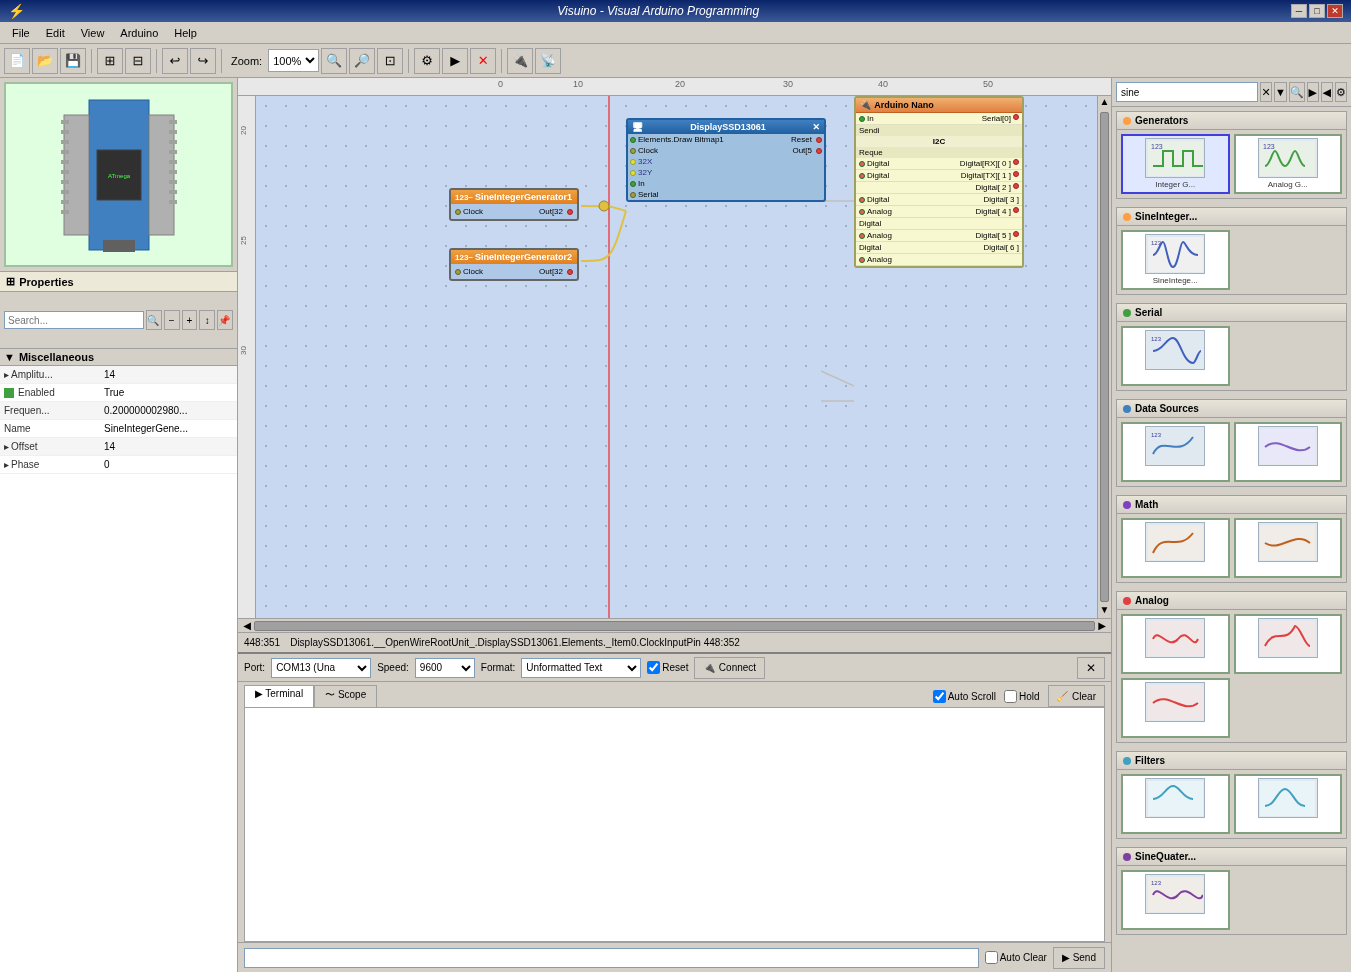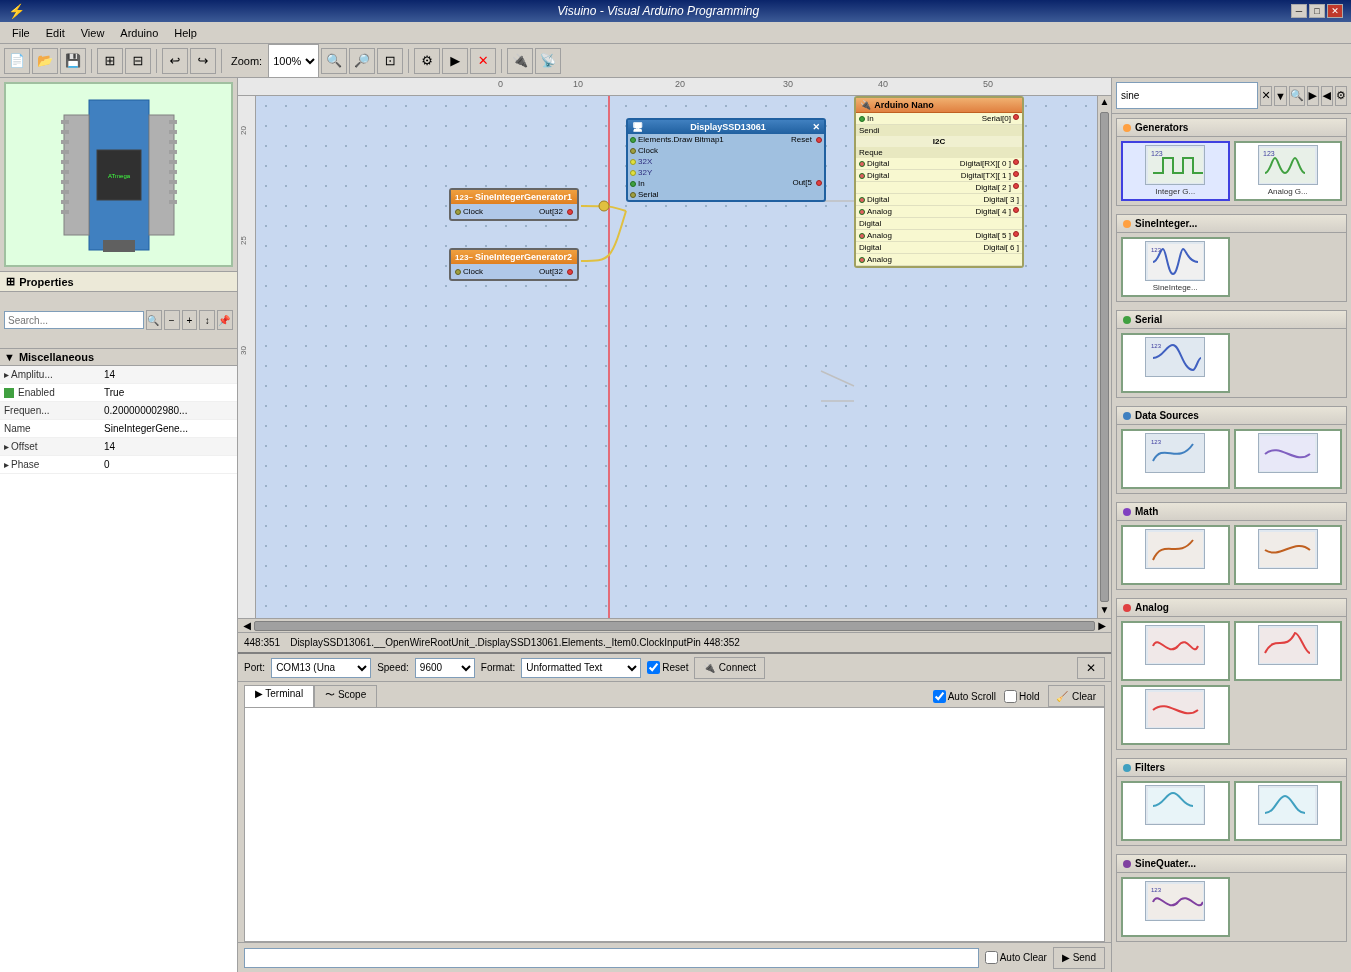--- a/index.html
+++ b/index.html
@@ -14,21 +14,21 @@
 
     
     #menubar { height: 22px; background: #d4d0c8; display: flex; align-items: center; padding: 0 4px; border-bottom: 1px solid #a0a0a0; }
     .menu-item { padding: 2px 8px; cursor: pointer; font-size: 11px; }
 
     
     #toolbar { height: 34px; background: #d4d0c8; display: flex; align-items: center; padding: 2px 4px; border-bottom: 1px solid #a0a0a0; gap: 2px; }
     .tb-sep { width: 1px; height: 24px; background: #a0a0a0; margin: 0 3px; }
     .tb-btn { width: 26px; height: 26px; border: 1px solid #a0a0a0; background: #d4d0c8; cursor: pointer; display: flex; align-items: center; justify-content: center; font-size: 13px; }
     .zoom-label { font-size: 11px; margin: 0 4px; }
-    .zoom-select { height: 34px; font-size: 11px; border: 1px solid #a0a0a0; background: white; }
+    .zoom-select { height: 23px; font-size: 11px; border: 1px solid #a0a0a0; background: white; }
 
     
     #main { display: flex; height: calc(972px - 22px - 22px - 34px); }
 
     
     #left-panel { width: 238px; display: flex; flex-direction: column; border-right: 1px solid #a0a0a0; }
     #preview { height: 185px; background: #e0ffe0; border: 2px solid #a0c0a0; margin: 4px; position: relative; overflow: hidden; }
     .preview-inner { position: absolute; top: 8px; left: 8px; right: 8px; bottom: 8px; display: flex; align-items: center; justify-content: center; }
 
     
@@ -81,21 +81,21 @@
     .serial-tab { padding: 2px 10px; font-size: 10px; border: 1px solid #a0a0a0; border-bottom: none; background: #d4d0c8; cursor: pointer; }
     .serial-tab.active { background: white; }
     #serial-output { flex: 1; background: white; margin: 0 6px; border: 1px solid #a0a0a0; overflow: auto; }
     #serial-footer { height: 30px; display: flex; align-items: center; padding: 2px 6px; gap: 6px; border-top: 1px solid #a0a0a0; background: #d4d0c8; }
     #serial-input { flex: 1; height: 20px; border: 1px solid #7f9db9; background: white; font-size: 10px; padding: 1px 4px; }
     .serial-check-sm { font-size: 10px; display: flex; align-items: center; gap: 2px; }
 
     
     #right-panel { width: 240px; border-left: 1px solid #a0a0a0; background: #d4d0c8; display: flex; flex-direction: column; overflow: auto; }
     #search-bar { display: flex; align-items: center; padding: 4px; gap: 2px; border-bottom: 1px solid #a0a0a0; }
-    #search-input { flex: 1; height: 27px; border: 1px solid #7f9db9; background: white; font-size: 10px; padding: 1px 4px; }
+    #search-input { flex: 1; height: 20px; border: 1px solid #7f9db9; background: white; font-size: 10px; padding: 1px 4px; }
     .search-btn { width: 20px; height: 20px; border: 1px solid #a0a0a0; background: #d4d0c8; cursor: pointer; display: flex; align-items: center; justify-content: center; font-size: 11px; }
 
     
     .comp-section { border: 1px solid #a0a0a0; margin: 4px; background: #d4d0c8; }
     .comp-section-header { background: linear-gradient(to bottom, #e8e4d8, #d4d0c8); padding: 3px 6px; font-size: 10px; font-weight: bold; display: flex; align-items: center; gap: 4px; border-bottom: 1px solid #a0a0a0; }
     .comp-section-header .dot { width: 8px; height: 8px; border-radius: 50%; }
     .comp-grid { display: grid; grid-template-columns: 1fr 1fr; gap: 4px; padding: 4px; }
     .comp-item { border: 2px solid #80a080; background: white; padding: 2px; display: flex; flex-direction: column; align-items: center; cursor: pointer; min-height: 60px; }
     .comp-item.selected { border-color: #4040e0; background: #e0e8ff; border-width: 2px; }
     .comp-item-label { font-size: 8px; text-align: center; color: #333; margin-top: 2px; }
@@ -364,21 +364,21 @@
                 <div class="node-pin">
                   <div class="pin-dot clock"></div>
                   <span style="font-size:8px;">Serial</span>
                 </div>
               </div>
               <div style="width:60px;text-align:right;">
                 <div class="node-pin" style="justify-content:flex-end;">
                   <span style="font-size:8px;">Reset</span>
                   <div class="pin-dot out" style="margin-left:2px;"></div>
                 </div>
-                <div class="node-pin" style="justify-content:flex-end;margin-top:32px;">
+                <div class="node-pin" style="justify-content:flex-end;">
                   <span style="font-size:8px;">Out[5</span>
                   <div class="pin-dot out" style="margin-left:2px;"></div>
                 </div>
               </div>
             </div>
           </div>
         </div>
 
         <div class="nano-node" style="left:598px;top:0px;width:170px;">
           <div class="nano-header">

